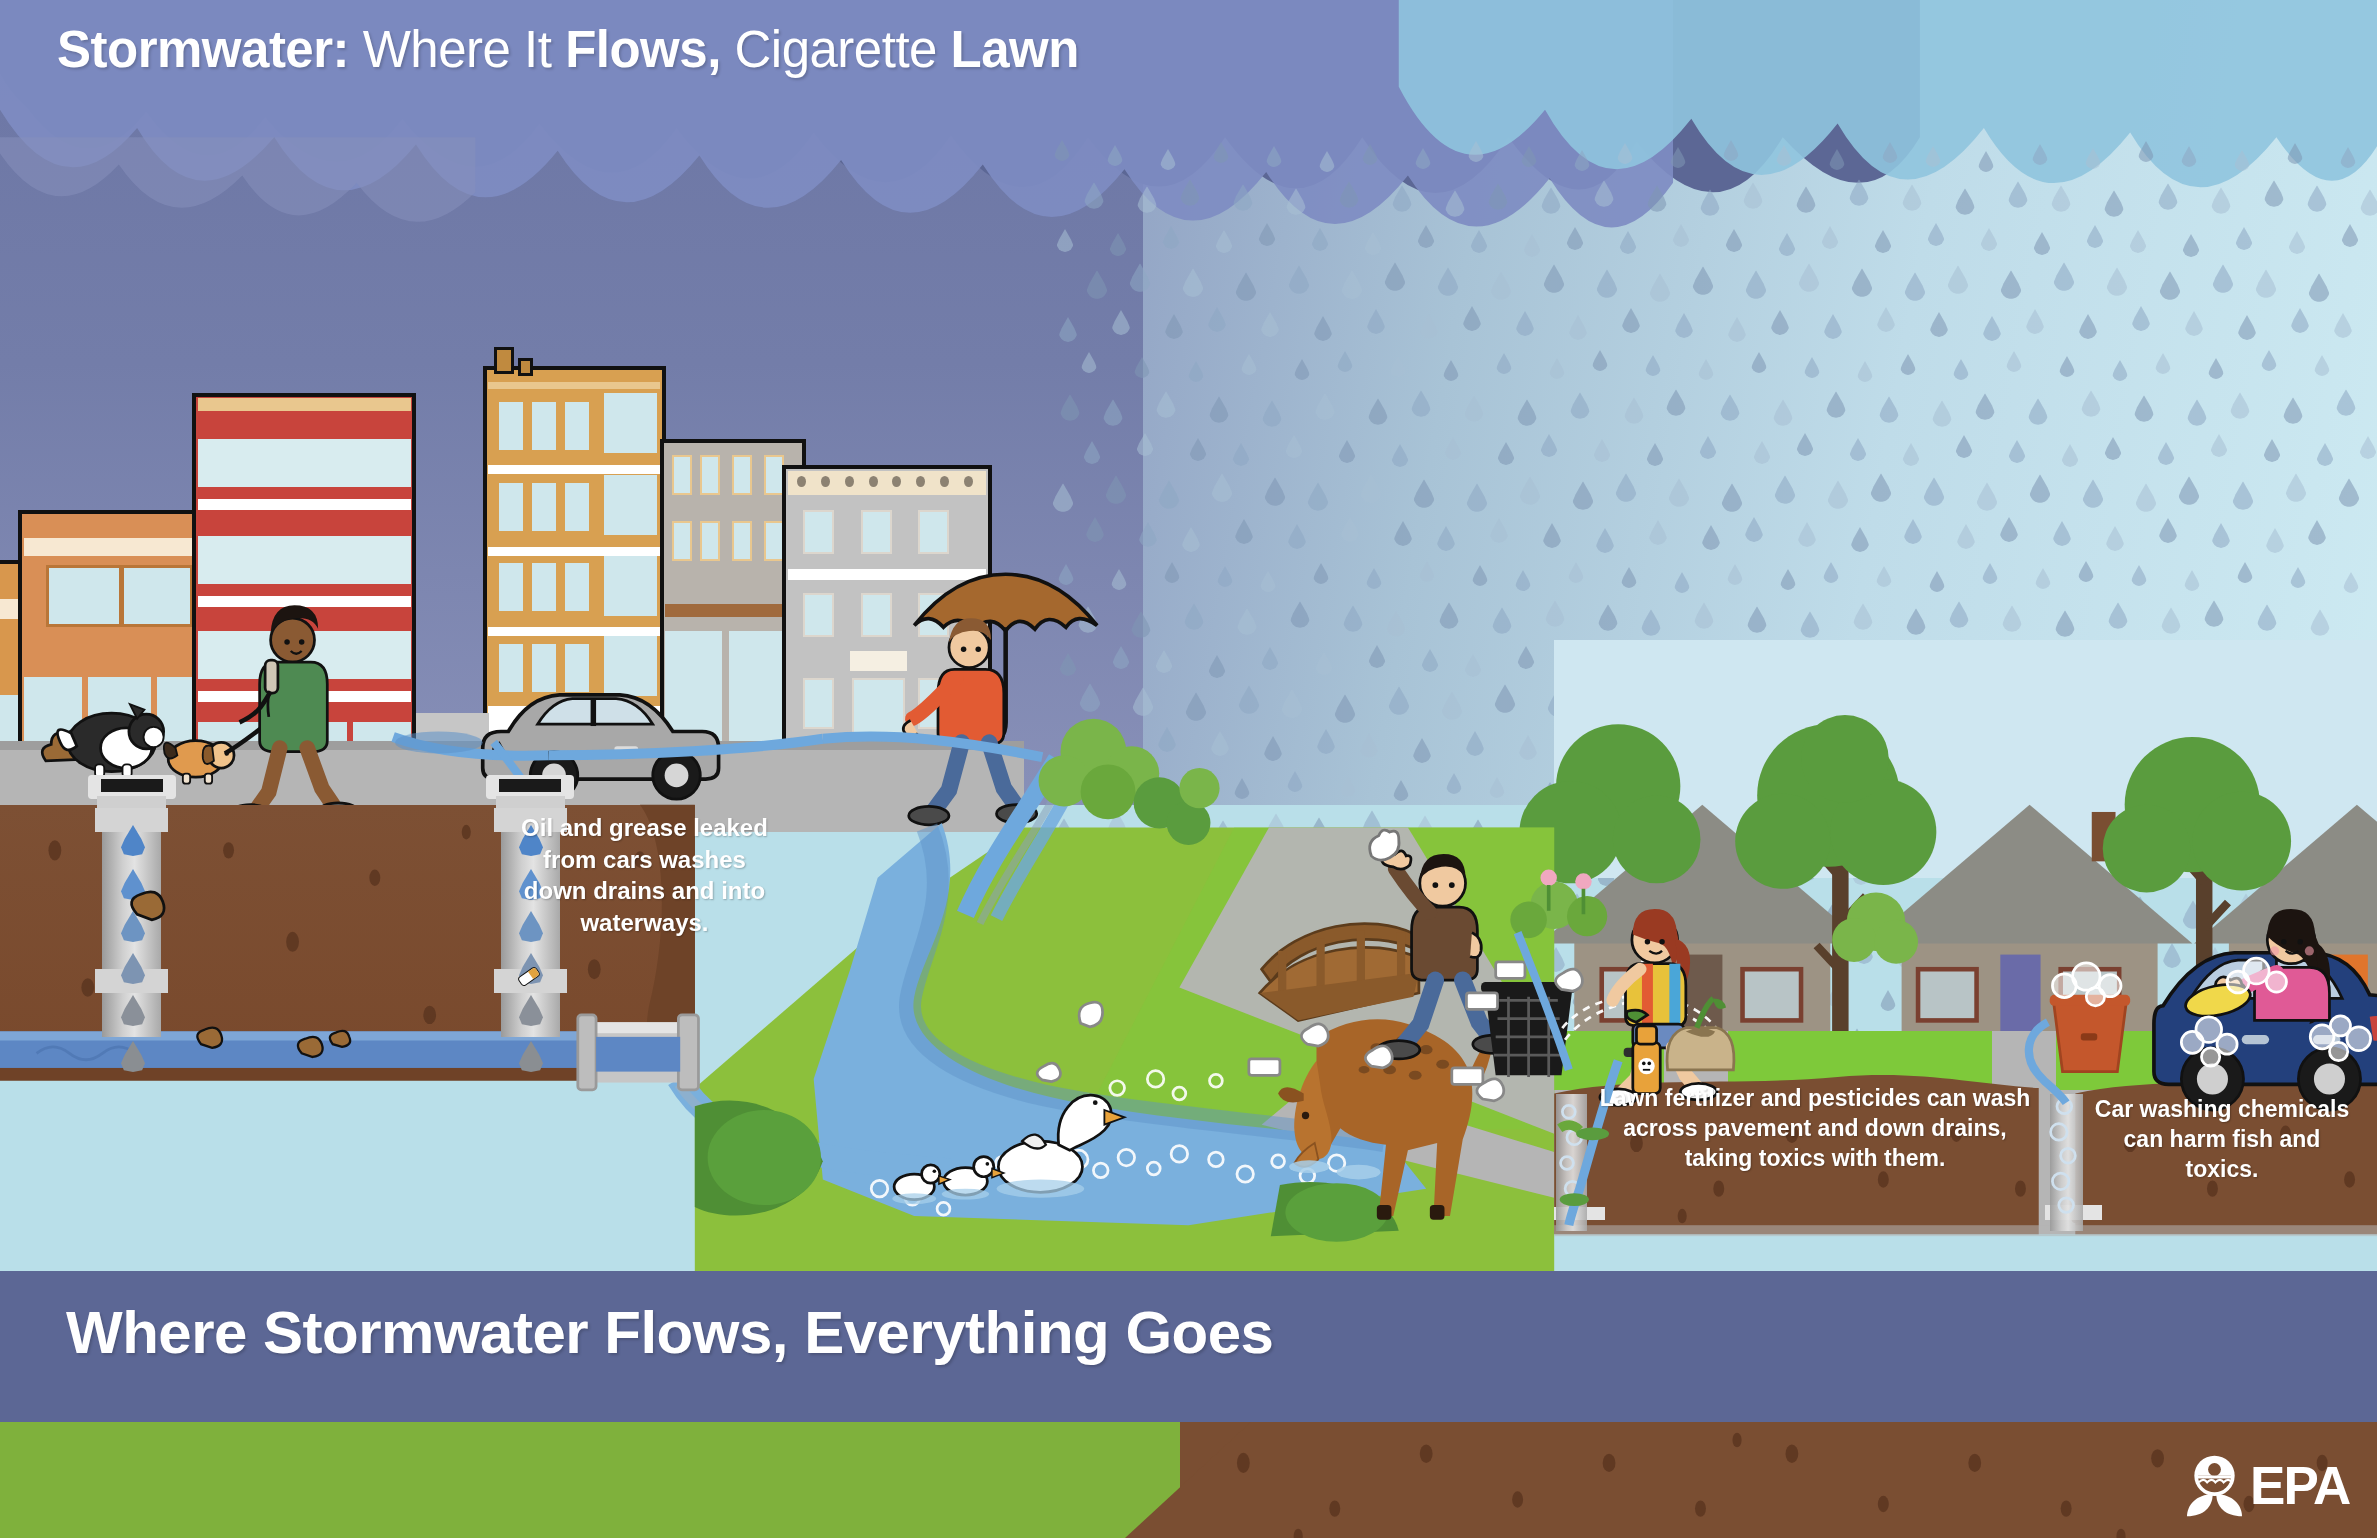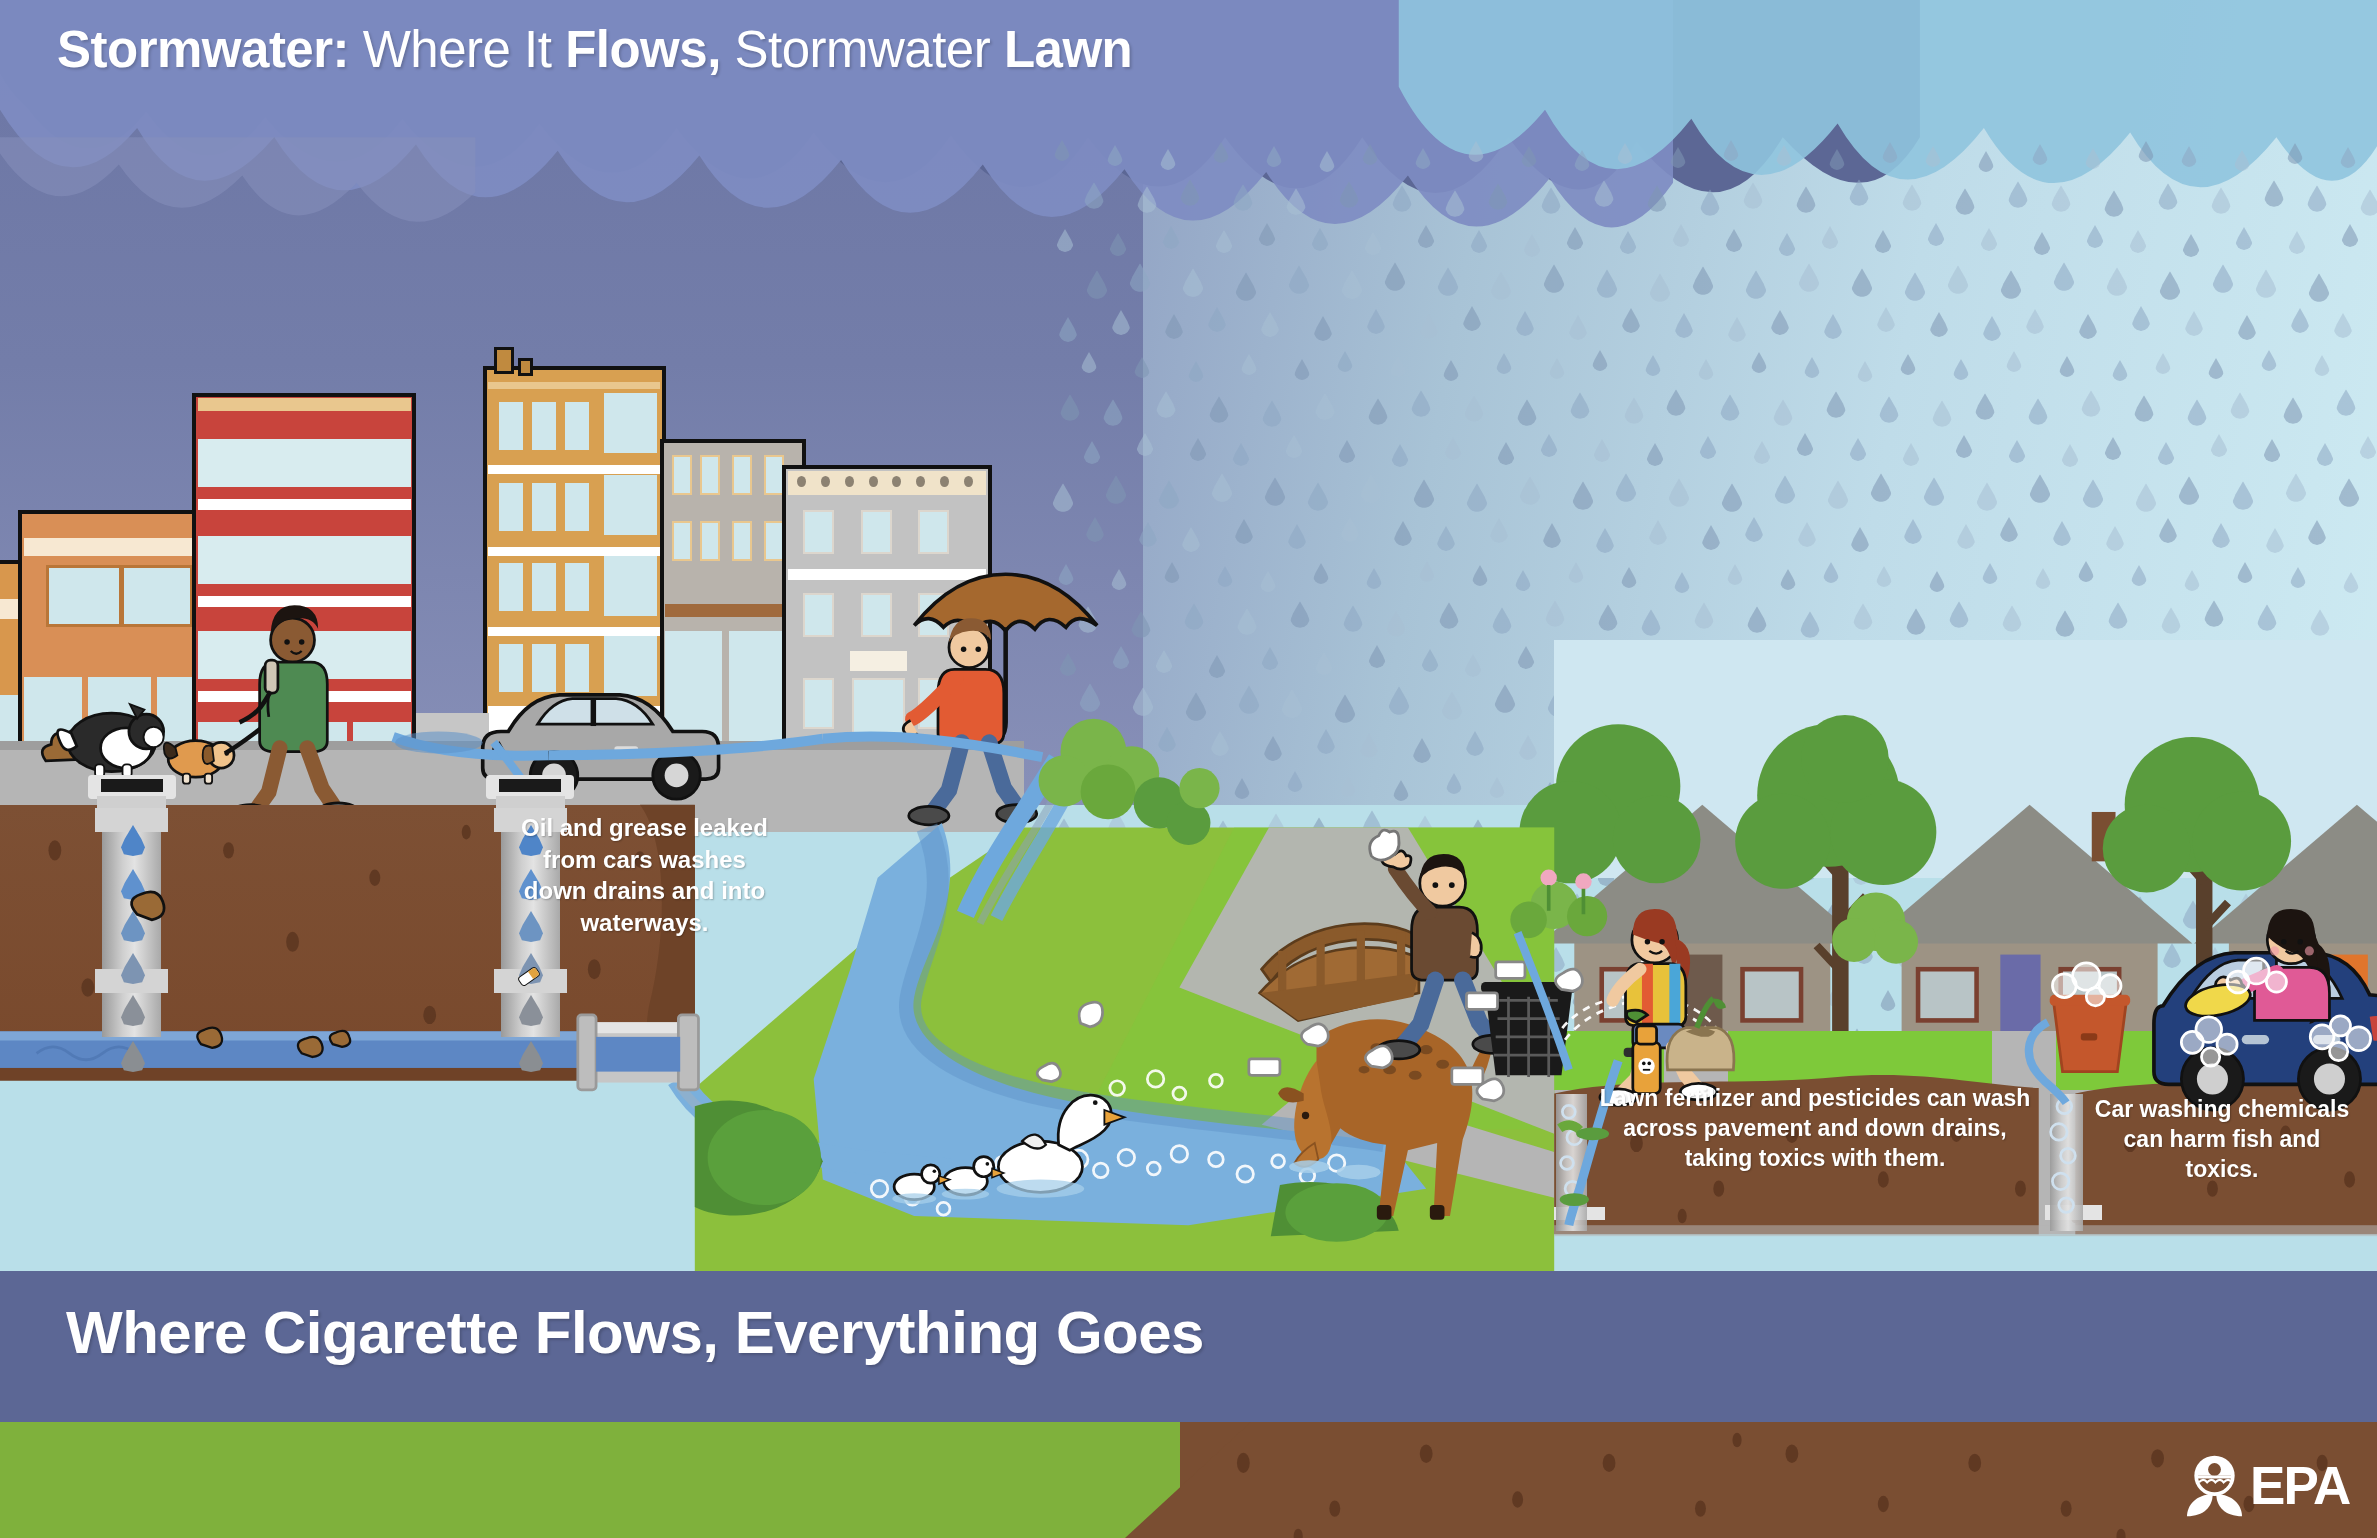--- a/index.html
+++ b/index.html
@@ -1273,21 +1273,21 @@
     </g>
 
     <path d="M2240,1118 C2214,1132 2212,1160 2236,1182 C2250,1194 2256,1200 2260,1206" stroke="#6ea8dd" stroke-width="9" fill="none"></path>
   </svg>
 
   <div class="callout white" id="co-lawn">Lawn fertilizer and pesticides can wash across pavement and down drains, taking toxics with them.</div>
   <div class="callout white" id="co-oil">Oil and grease leaked from cars washes down drains and into waterways.</div>
   <div class="callout white" id="co-car">Car washing chemicals can harm fish and toxics.</div>
 
   <div class="abs" id="title">
-    <span class="bd">Stormwater:</span><span class="lt"> Where It </span><span class="bd">Flows,</span><span class="lt"> Stormwater </span><span class="bd">Lawn</span>
+    <span class="bd">Stormwater:</span><span class="lt"> Where It </span><span class="bd">Flows,</span><span class="lt"> Cigarette </span><span class="bd">Lawn</span>
   </div>
 
 
   <div class="abs" id="bottom-grass"></div>
   <div class="abs" id="bottom-soil"></div>
   <div class="abs" id="bottom-soil-slant"></div>
   <svg class="layer" width="2377" height="1538" viewBox="0 0 2600 1682">
     <g fill="#5c3620" opacity=".85">
       <ellipse cx="1360" cy="1600" rx="7" ry="11"></ellipse>
         <ellipse cx="1460" cy="1650" rx="6" ry="9"></ellipse>
@@ -1301,21 +1301,21 @@
         <ellipse cx="2260" cy="1650" rx="6" ry="9"></ellipse>
       <ellipse cx="2360" cy="1595" rx="7" ry="10"></ellipse>
         <ellipse cx="2460" cy="1645" rx="6" ry="9"></ellipse>
       <ellipse cx="2540" cy="1600" rx="6" ry="9"></ellipse>
         <ellipse cx="1420" cy="1680" rx="5" ry="8"></ellipse>
       <ellipse cx="1900" cy="1575" rx="5" ry="8"></ellipse>
         <ellipse cx="2320" cy="1680" rx="5" ry="8"></ellipse>
     </g>
   </svg>
   <div class="abs" id="banner"></div>
-  <div class="abs" id="banner-text">Where Cigarette Flows, Everything Goes</div>
+  <div class="abs" id="banner-text">Where Stormwater Flows, Everything Goes</div>
 
   <div class="abs" id="epa">
     <svg width="59" height="66" viewBox="0 0 64 72">
       <path d="M32,4 A22,22 0 0 1 32,48 A22,22 0 0 1 32,4 Z" fill="#fff"></path>
       <path d="M14,26 A18,18 0 0 0 50,26 Z" fill="#7a4e32"></path>
       <circle cx="32" cy="19" r="7" fill="#7a4e32"></circle>
       <path d="M14,26 h36 v3 h-36z" fill="#fff"></path>
       <path d="M15,33 q5,-5 9,0 q5,-5 9,0 q5,-5 9,0 q5,-5 9,0" stroke="#fff" stroke-width="2.5" fill="none"></path>
       <path d="M30,46 C12,46 2,58 2,70 C20,70 30,60 30,46 Z" fill="#fff"></path>
       <path d="M34,46 C52,46 62,58 62,70 C44,70 34,60 34,46 Z" fill="#fff"></path>

